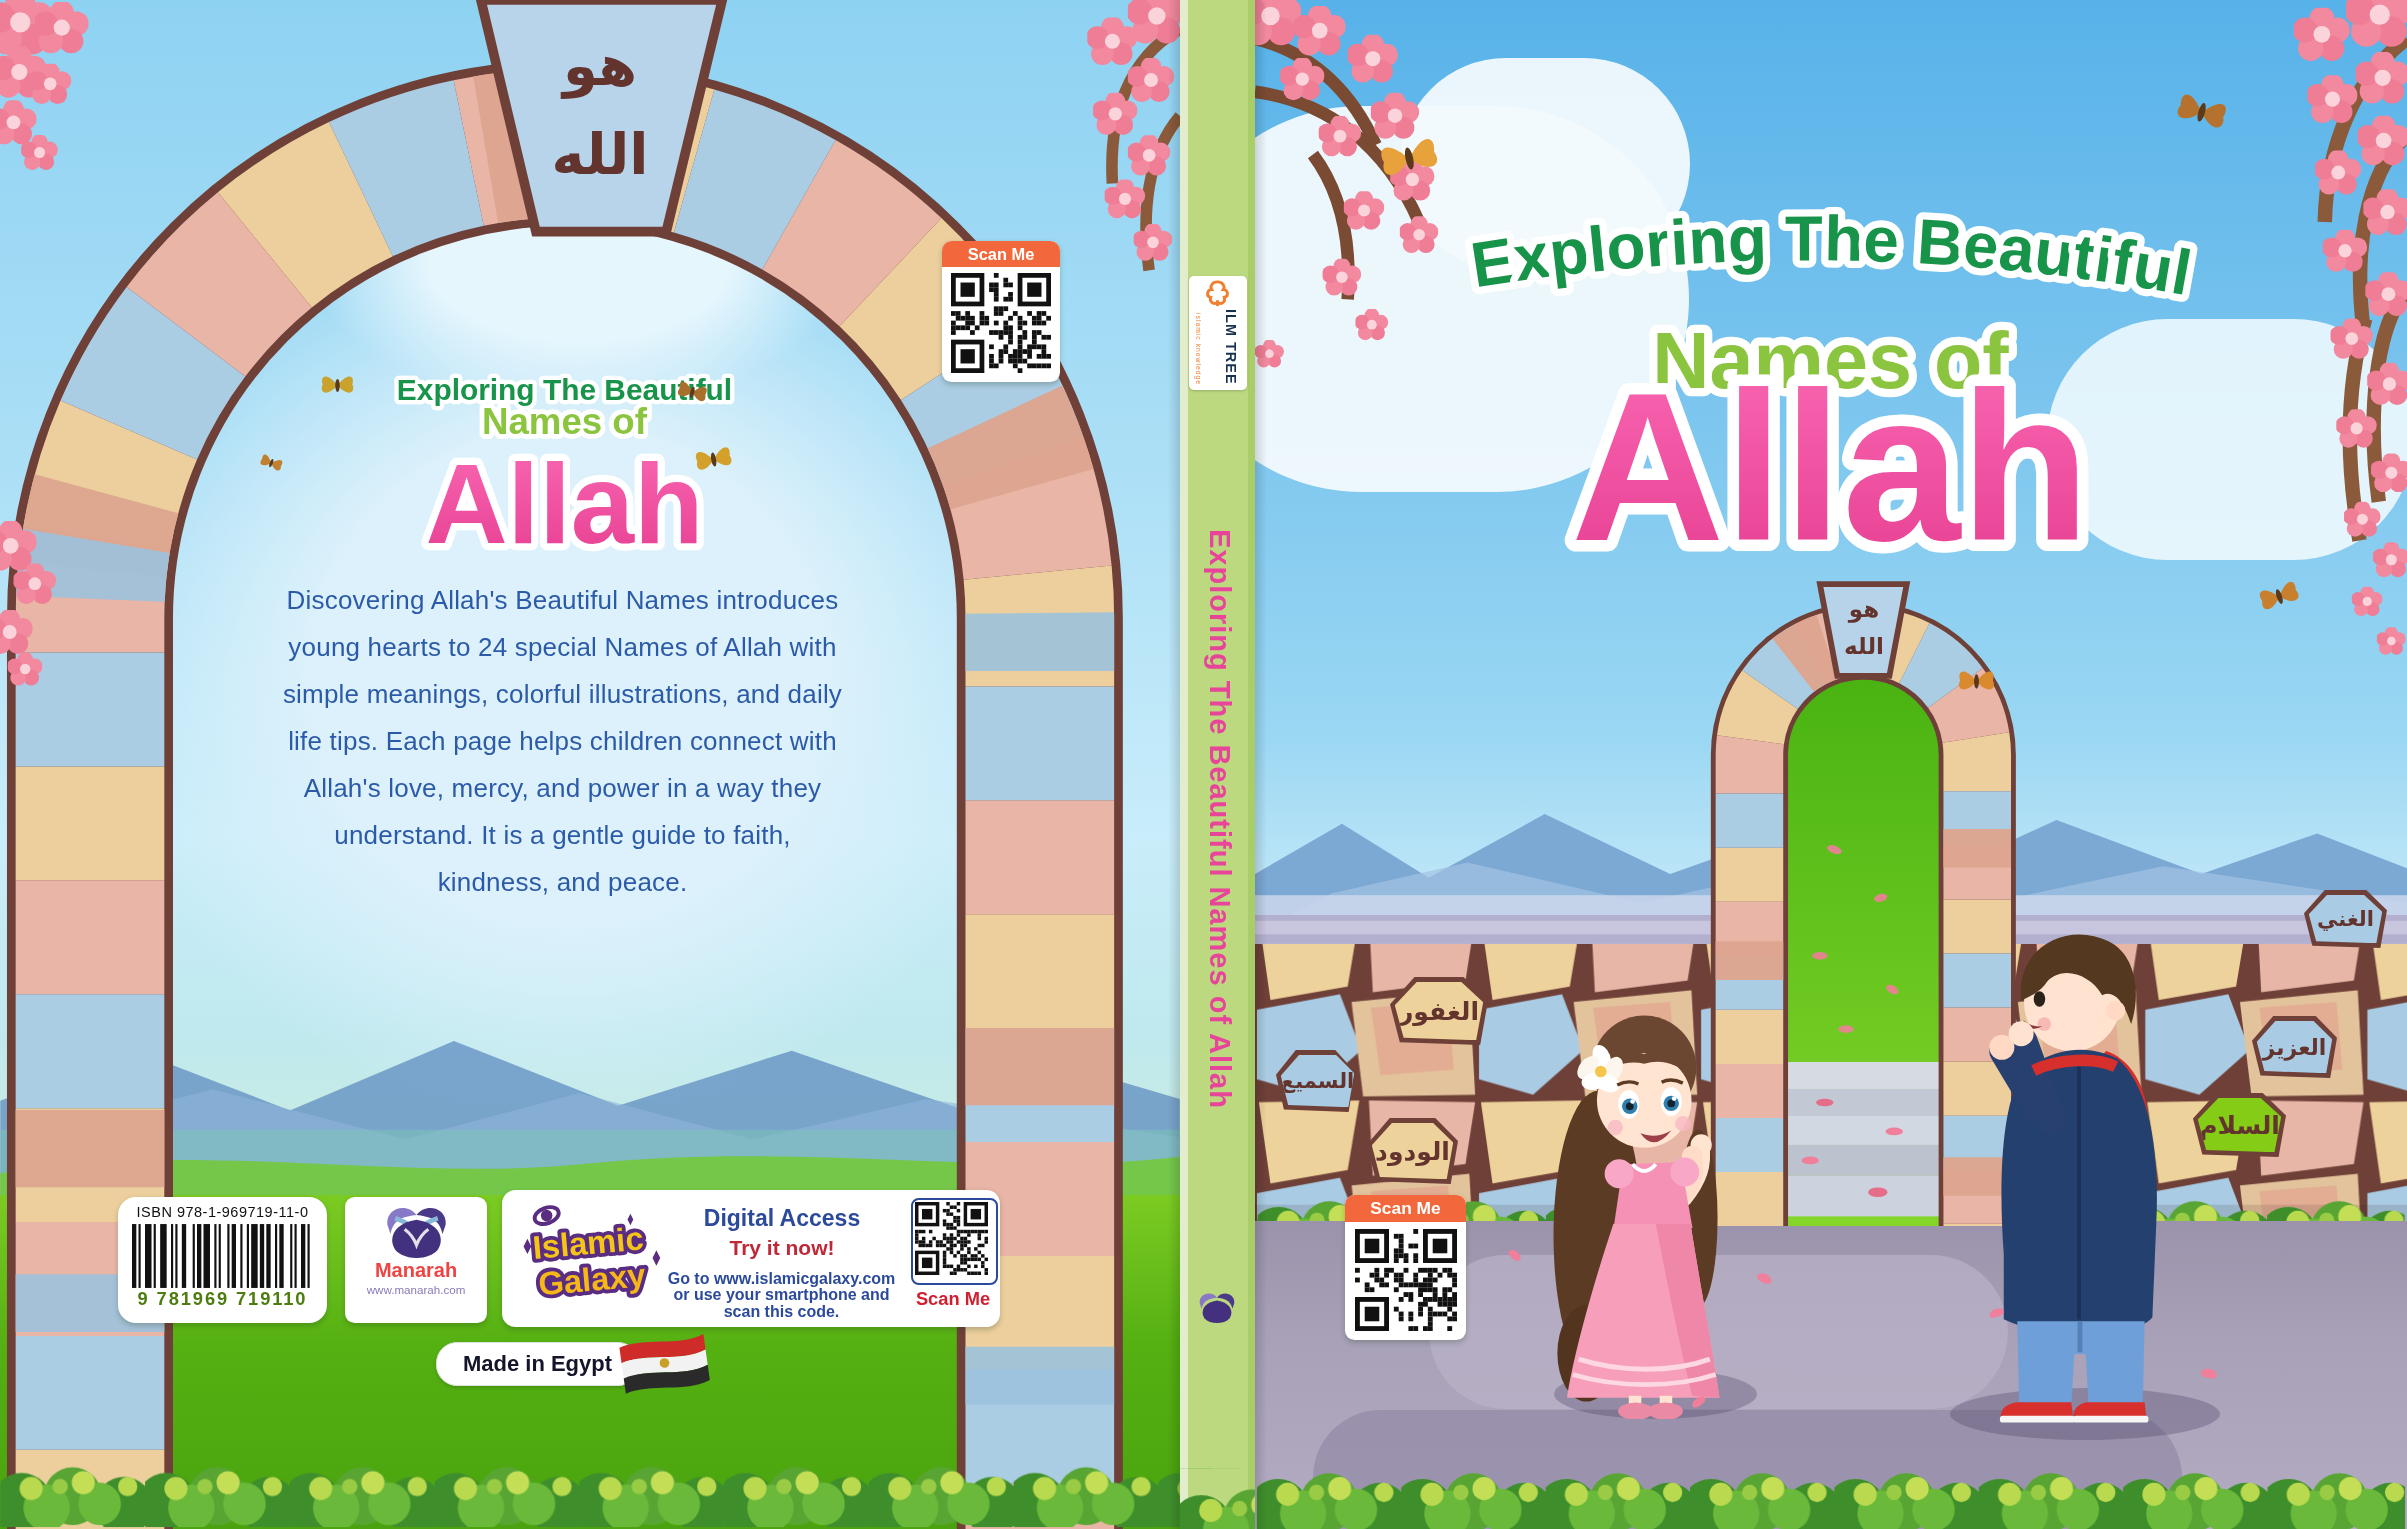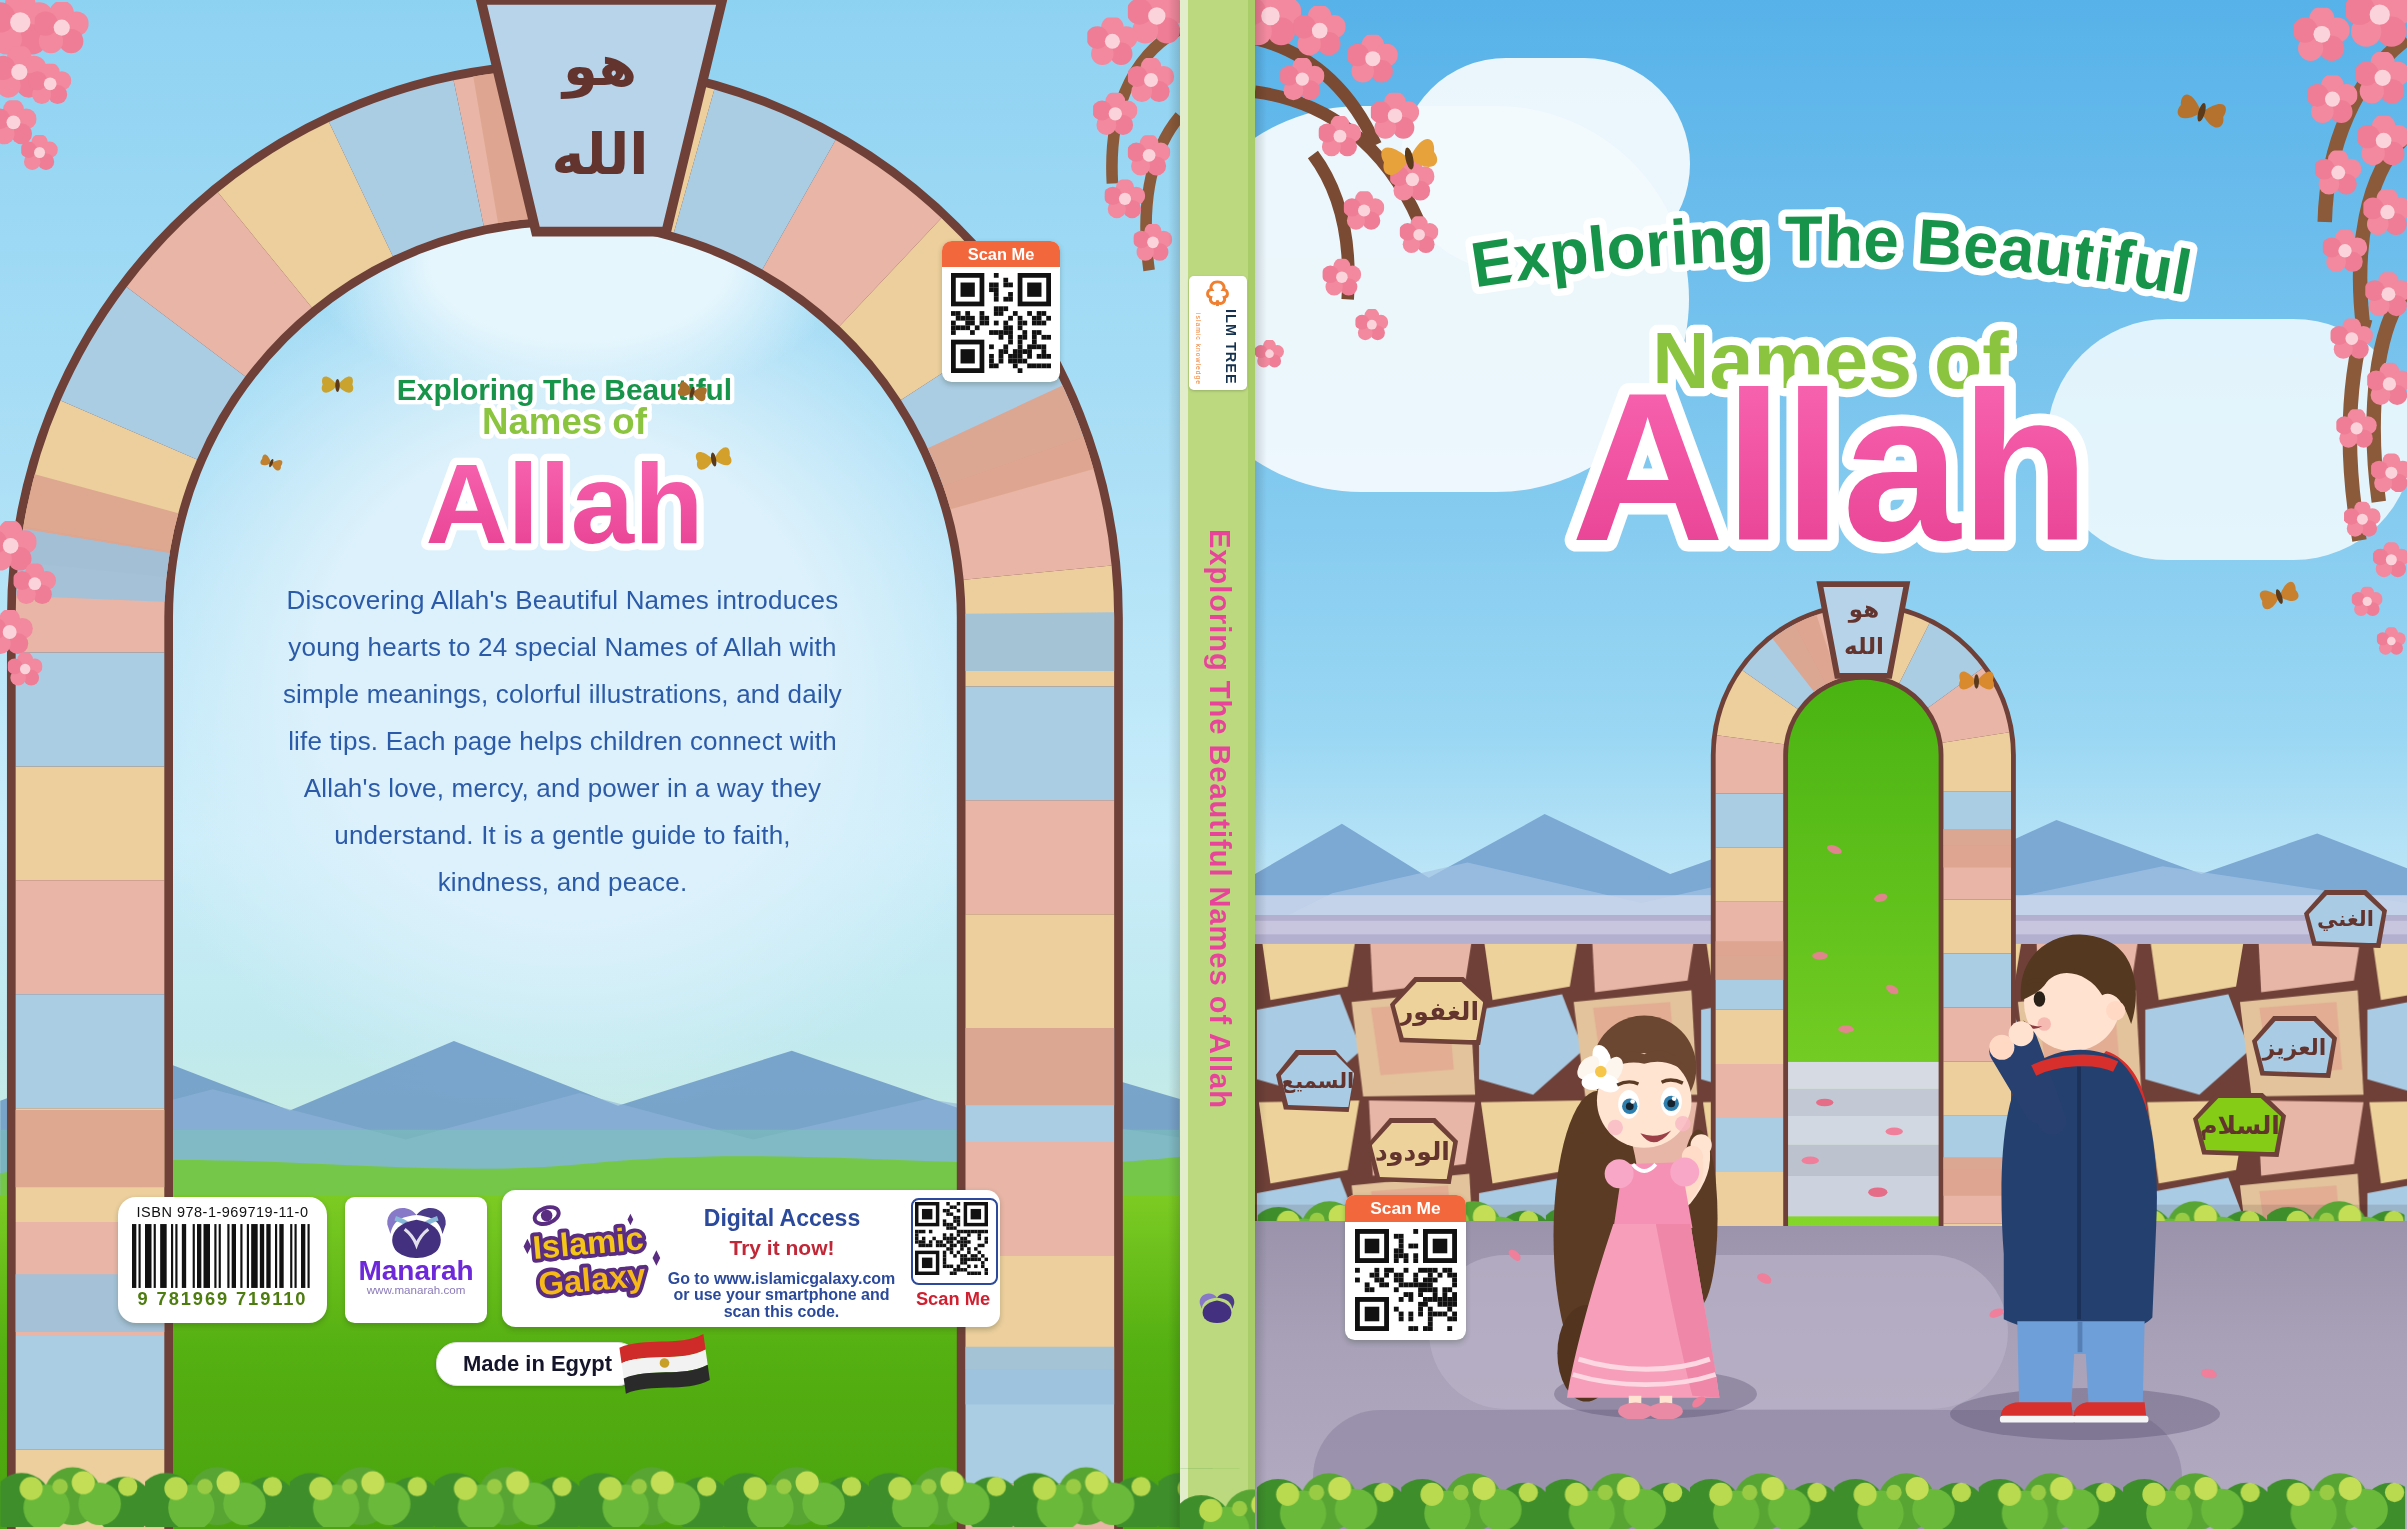--- a/index.html
+++ b/index.html
@@ -314,21 +314,21 @@
     </div>
 
     <div class="abs card" style="left:345px;top:1197px;width:142px;height:126px;border-radius:9.7px;text-align:center;">
       <svg width="71" height="56" viewBox="0 0 90 70" style="margin:4.8px auto 0">
         <path d="M8,28 C6,6 34,0 45,16 C30,18 16,20 12,40 Z" fill="#8878c8"></path>
         <path d="M82,28 C84,6 56,0 45,16 C60,18 74,20 78,40 Z" fill="#4a3a88"></path>
         <path d="M18,20 C30,24 40,30 45,38 C50,30 60,24 72,20" stroke="#88b8d8" stroke-width="6" fill="none"></path>
         <path d="M45,22 C18,26 8,44 18,60 C30,74 60,74 72,60 C82,44 72,26 45,22 Z" fill="#43307e"></path>
         <path d="M30,34 C38,40 42,46 45,54 C48,46 52,40 60,34" stroke="#fff" stroke-width="4" fill="none" opacity=".85"></path>
       </svg>
-      <div style="font-size:28px;font-weight:bold;color:#6d28d9;line-height:25px;">Manarah</div>
+      <div style="font-size:20px;font-weight:bold;color:#ef4444;line-height:25px;">Manarah</div>
       <div style="font-size:11.6px;color:#8a7ab8;">www.manarah.com</div>
     </div>
 
     <div class="abs card" style="left:502px;top:1190px;width:498px;height:137px;border-radius:13.5px;">
       <svg width="154" height="114" viewBox="0 0 160 118" style="position:absolute;left:9.7px;top:9.7px">
         <ellipse cx="36" cy="16" rx="13" ry="8" fill="none" stroke="#5a2d82" stroke-width="4" transform="rotate(-20 36 16)"></ellipse>
         <circle cx="36" cy="16" r="6" fill="#5a2d82"></circle>
         <path d="M12,48 l4,-8 4,8 -4,8 Z M146,60 l4,-8 4,8 -4,8 Z M120,20 l3,-6 3,6 -3,6 Z" fill="#5a2d82"></path>
         <text x="80" y="56" text-anchor="middle" font-size="34" fill="#f5c518" stroke="#5a2d82" stroke-width="8" transform="rotate(-5 80 56)">Islamic</text>
         <text x="84" y="94" text-anchor="middle" font-size="34" fill="#f5b818" stroke="#5a2d82" stroke-width="8" transform="rotate(-5 84 94)">Galaxy</text>

